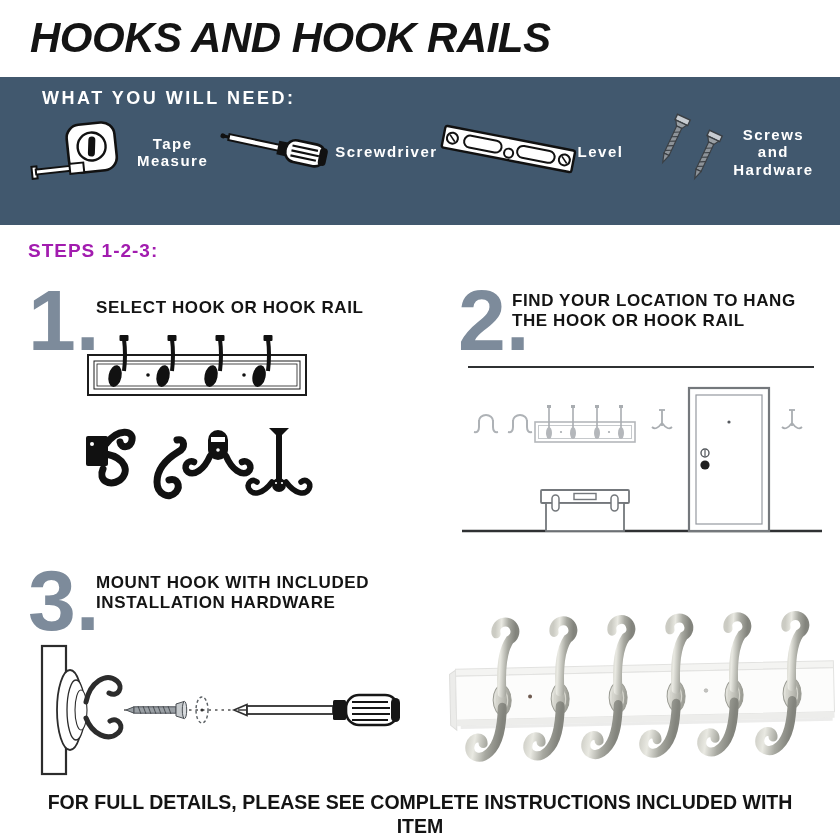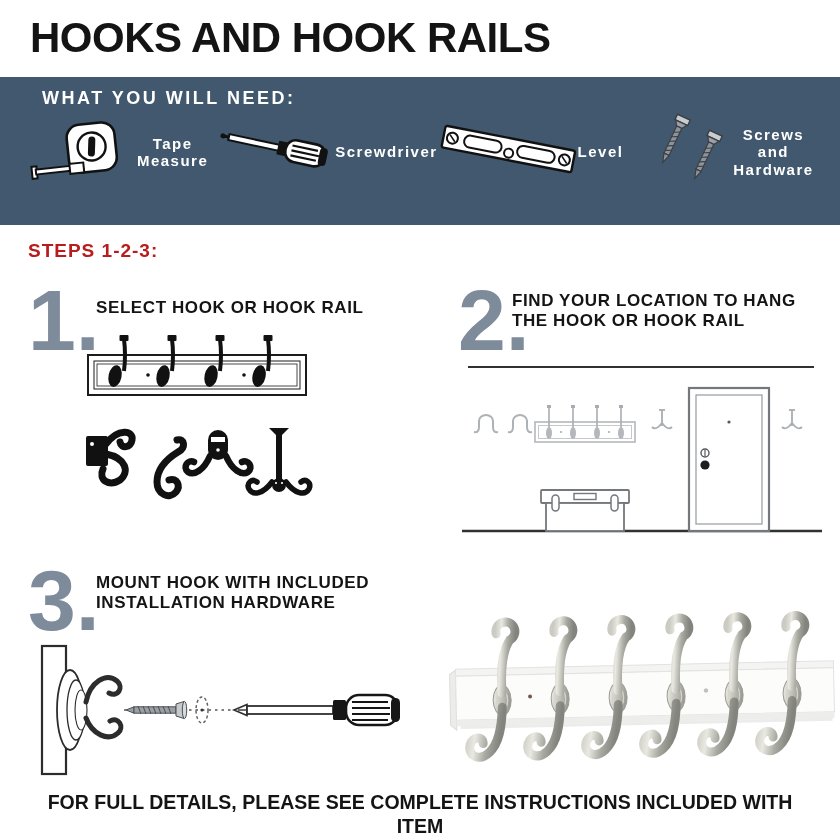--- a/index.html
+++ b/index.html
@@ -3,35 +3,35 @@
 <meta charset="utf-8">
 <style>
   html,body{margin:0;padding:0;background:#fff;}
   #page{position:relative;width:840px;height:840px;background:#ffffff;overflow:hidden;
         font-family:"Liberation Sans",sans-serif;color:#151515;}
 
   
   .header{position:absolute;left:30px;top:14px;width:800px;display:flex;align-items:baseline;gap:22px;}
   .eyebrow{font-size:27px;font-weight:bold;color:#3d566e;letter-spacing:-0.5px;
            border-bottom:5px solid #3d566e;padding-bottom:7px;white-space:nowrap;}
-  .title{font-size:42px;font-weight:bold;color:#141414;letter-spacing:-0.5px;white-space:nowrap;}
+  .title{font-size:42px;font-weight:bold;color:#141414;letter-spacing:-0.5px;white-space:nowrap;font-style:italic;}
 
   
   .banner{position:absolute;left:0;top:77px;width:840px;height:148px;background:#41586e;}
   .banner-heading{position:absolute;left:42px;top:11px;color:#ffffff;font-size:18px;
                   font-weight:bold;letter-spacing:2.5px;}
   .tools{position:absolute;left:26px;top:36px;width:790px;display:flex;}
   .tool{flex:1;display:flex;flex-direction:row;align-items:center;}
   .tool-iconbox{height:76px;display:flex;align-items:center;justify-content:center;}
   .tool-label{color:#ffffff;font-size:15px;font-weight:bold;letter-spacing:1.5px;
               text-align:center;line-height:1.15;margin-top:2px;max-width:135px;}
 
   
   .steps-heading{position:absolute;left:28px;top:240px;font-size:19px;font-weight:bold;
-                 letter-spacing:1px;color:#b91c1c;}
+                 letter-spacing:1px;color:#a21caf;}
   .step-num{position:absolute;font-size:86px;font-weight:bold;color:#7d8b9b;line-height:0.9;}
   .step-title{position:absolute;font-size:17px;font-weight:bold;letter-spacing:0.6px;
               line-height:1.18;color:#141414;}
   #num1{left:28px;top:282px;}  #t1{left:96px;top:298px;width:330px;}
   #num2{left:458px;top:282px;} #t2{left:512px;top:291px;width:330px;}
   #num3{left:28px;top:562px;}  #t3{left:96px;top:573px;width:320px;}
 
   .art{position:absolute;}
   #rail-art{left:86px;top:334px;}
   #hooks-art{left:76px;top:422px;}

